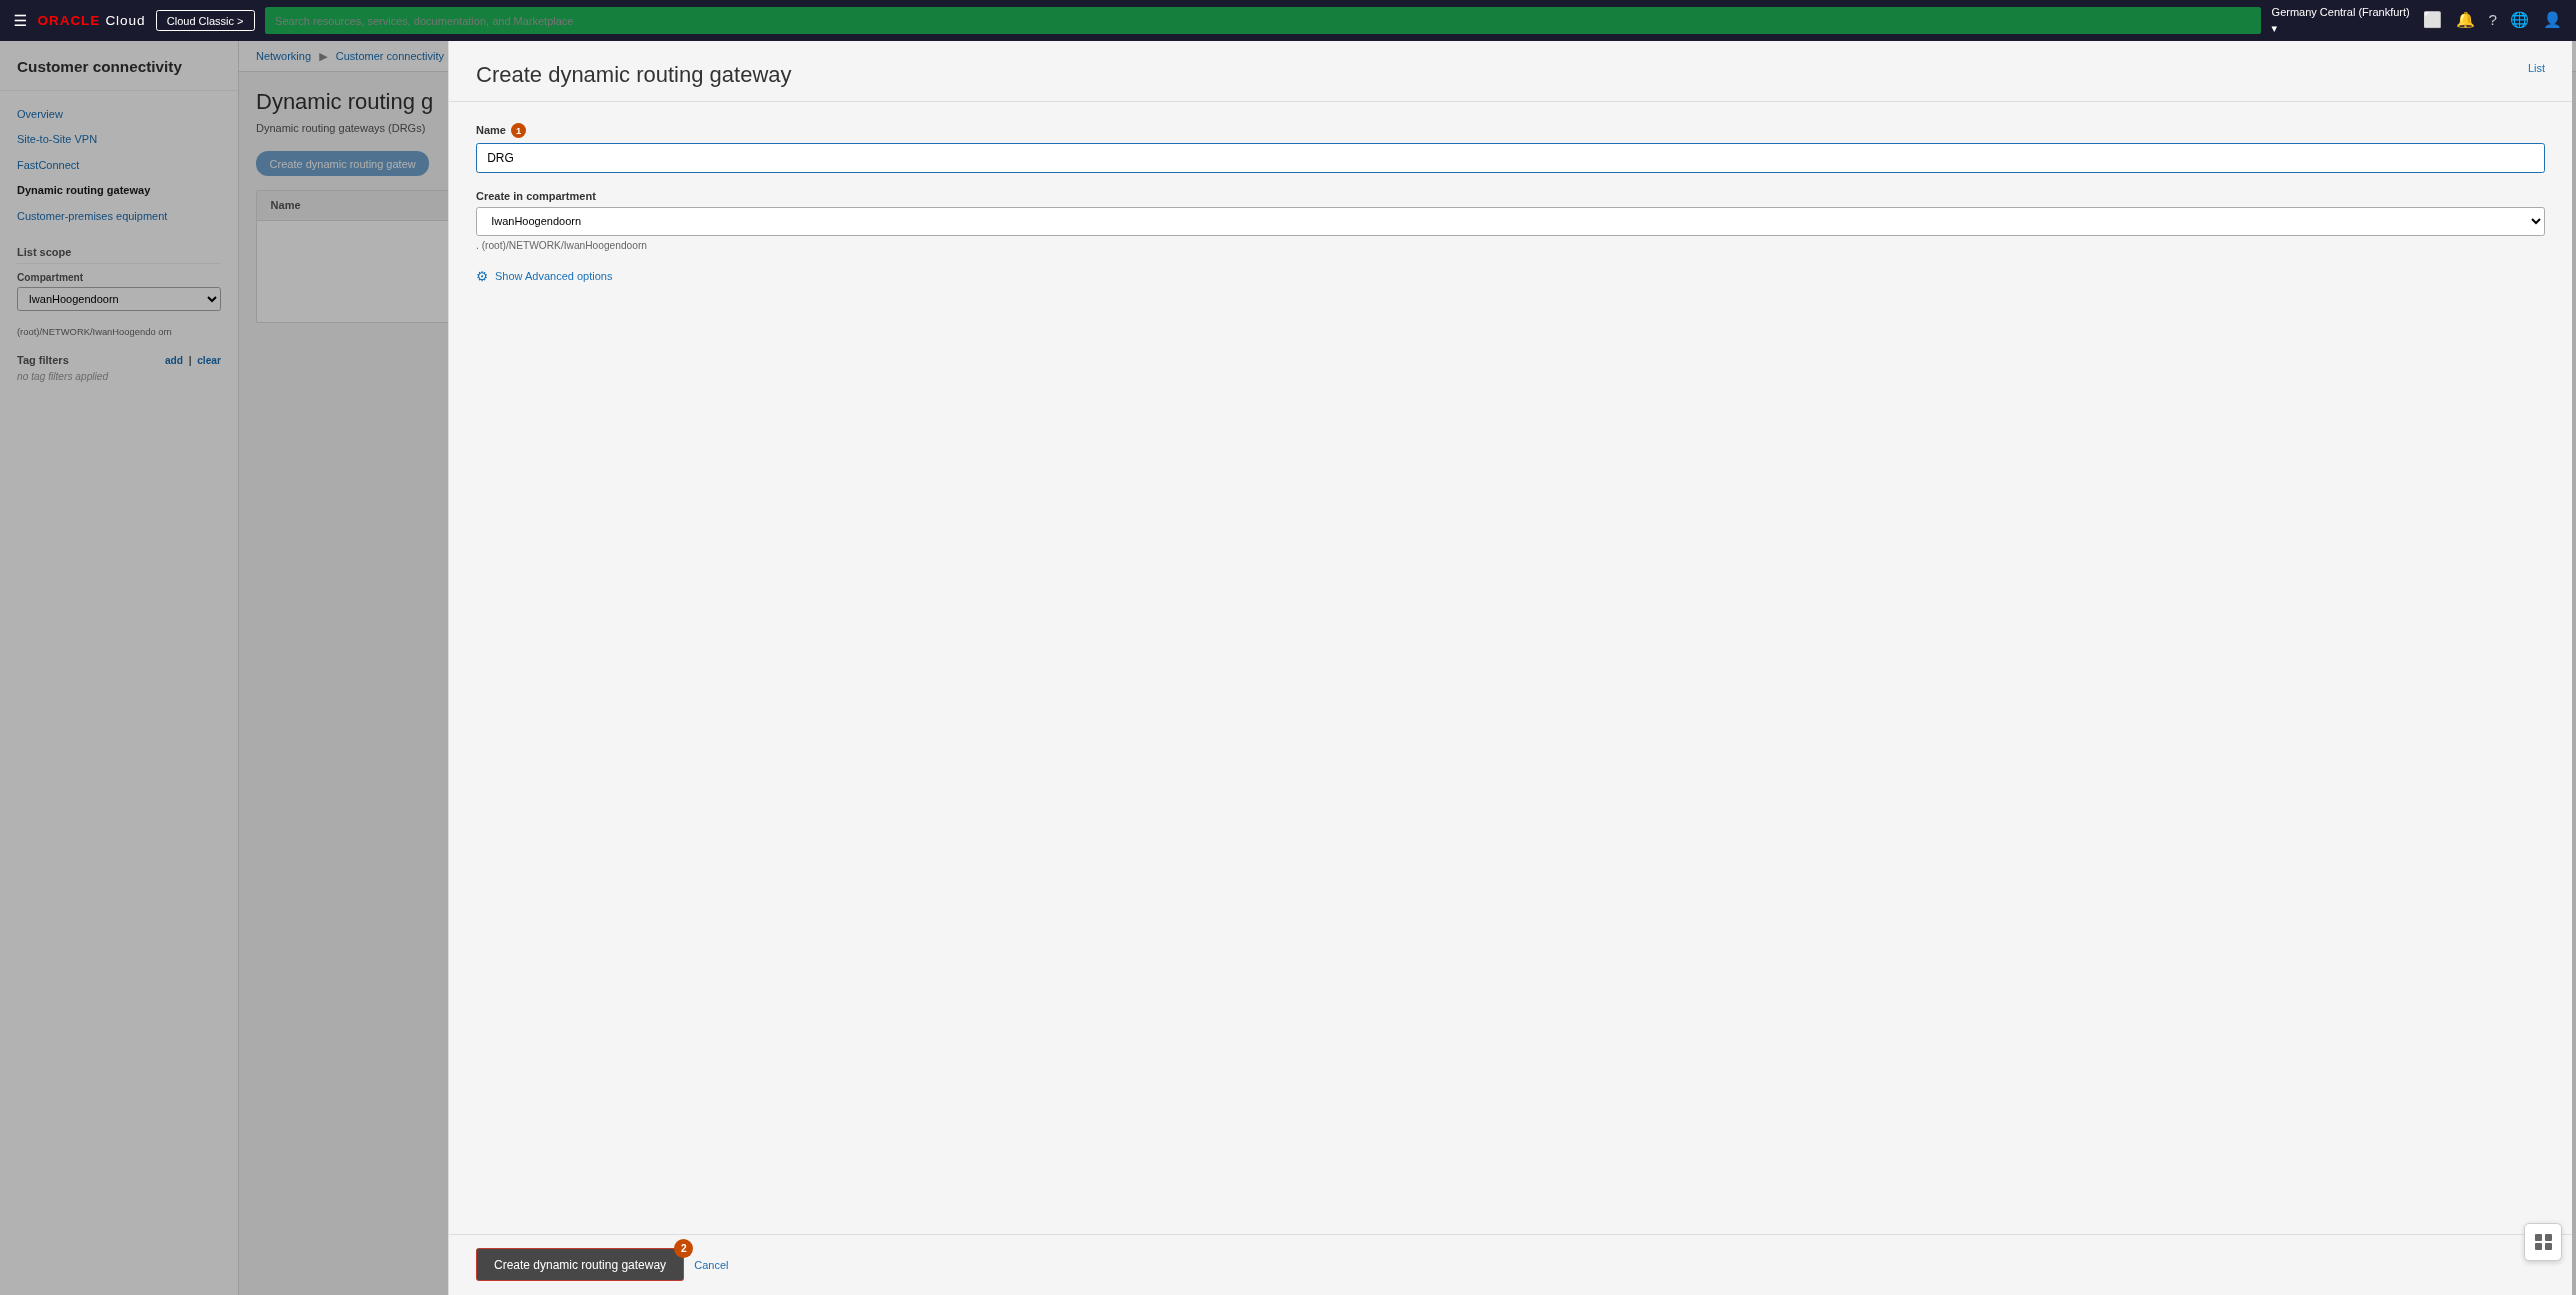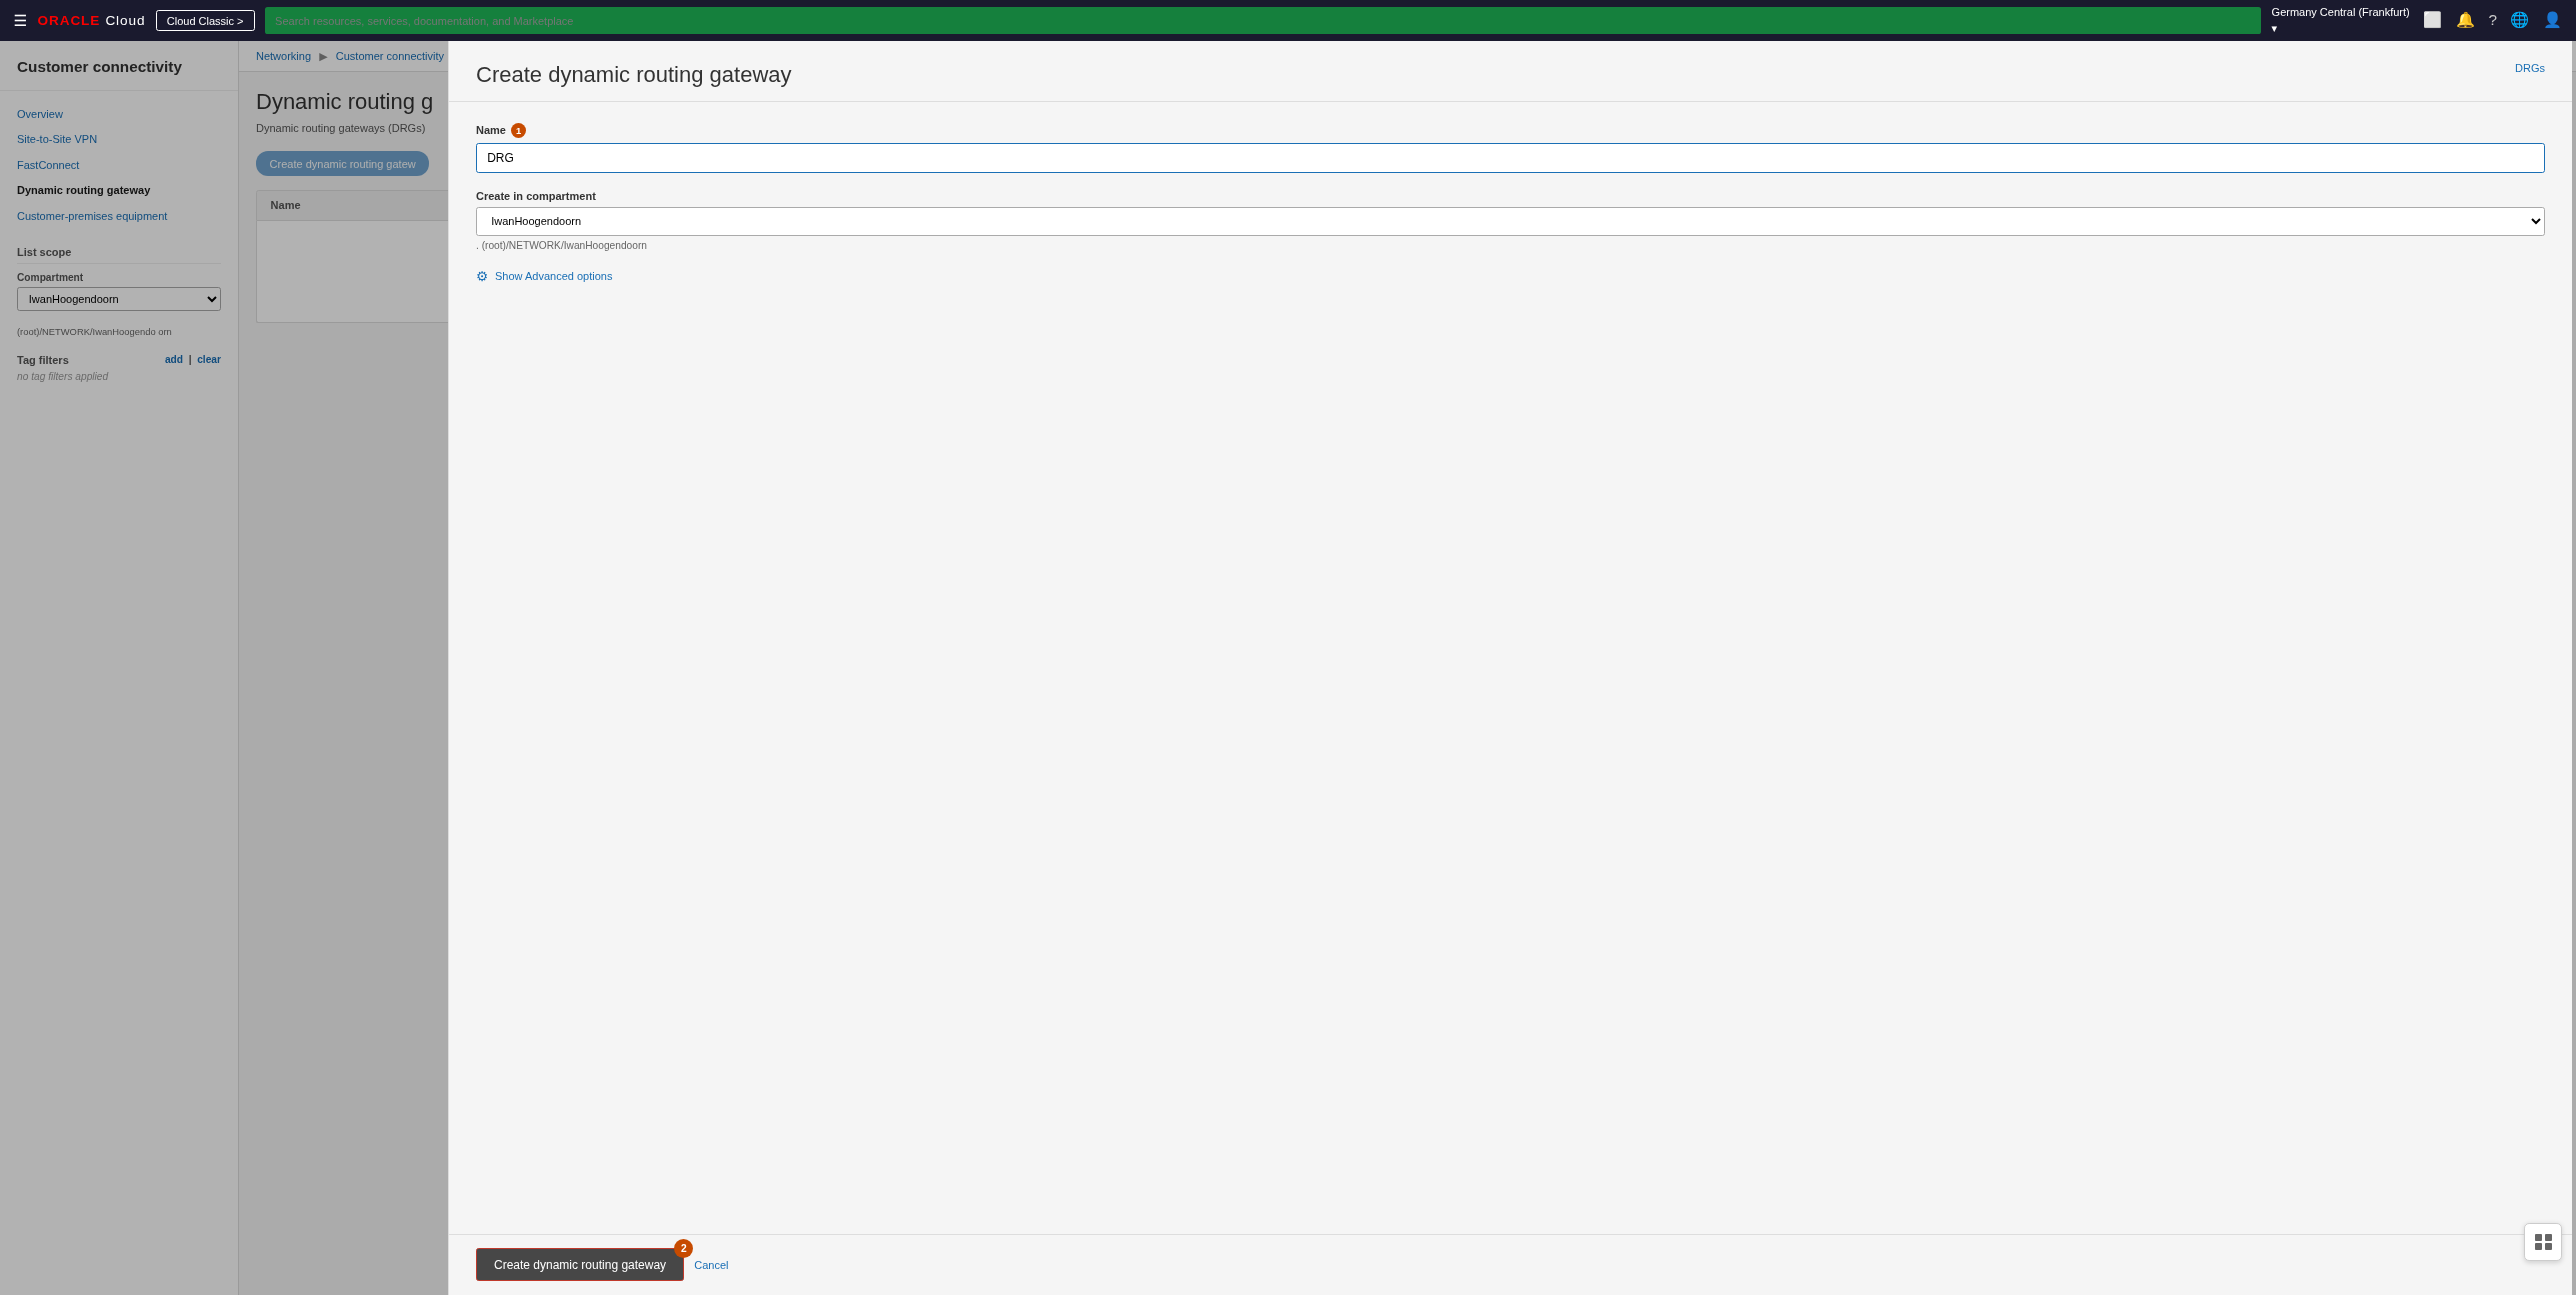--- a/index.html
+++ b/index.html
@@ -113,21 +113,21 @@
       border: 0.9px solid #aaa;
       border-radius: 2.6px;
       font-size: 11px;
       background: white;
       cursor: pointer;
     }
     .compartment-path { font-size: 9.4px; color: #666; margin-top: 15px; word-break: break-all; }
     .tag-filters-section { margin-top: 17px; padding: 0 17px; }
     .tag-filters-header {
       display: flex;
-      align-items: flex-start;
+      align-items: flex-end;
       justify-content: space-between;
       font-size: 11px;
       font-weight: 600;
       color: #555;
       margin-bottom: 5.1px;
     }
     .tag-filter-links { font-size: 10.2px; }
     .tag-filter-links a { color: #1a6fb5; text-decoration: none; }
     .no-tag-filters { font-size: 10.2px; color: #999; font-style: italic; }
 
@@ -455,21 +455,21 @@
       </div>
       <div class="table-body"></div>
     </div>
   </div>
 
   <div class="overlay-backdrop"></div>
 
   <div class="slide-panel">
     <div class="panel-header">
       <h2 class="panel-title">Create dynamic routing gateway</h2>
-      <a class="help-link">DRGs</a>
+      <a class="help-link">List</a>
     </div>
 
     <div class="panel-body">
 
       <div class="form-group">
         <div class="form-label">
           <span>Name</span>
           <span class="required-badge">1</span>
         </div>
         <input type="text" class="form-input" value="DRG" style="">

